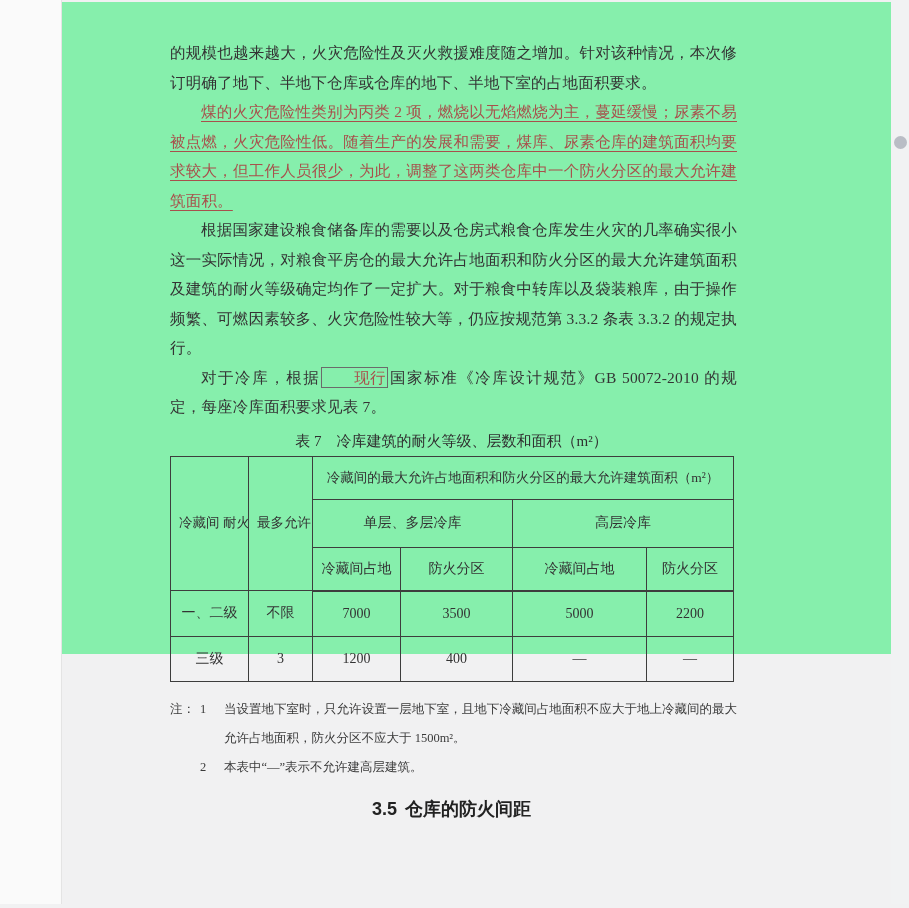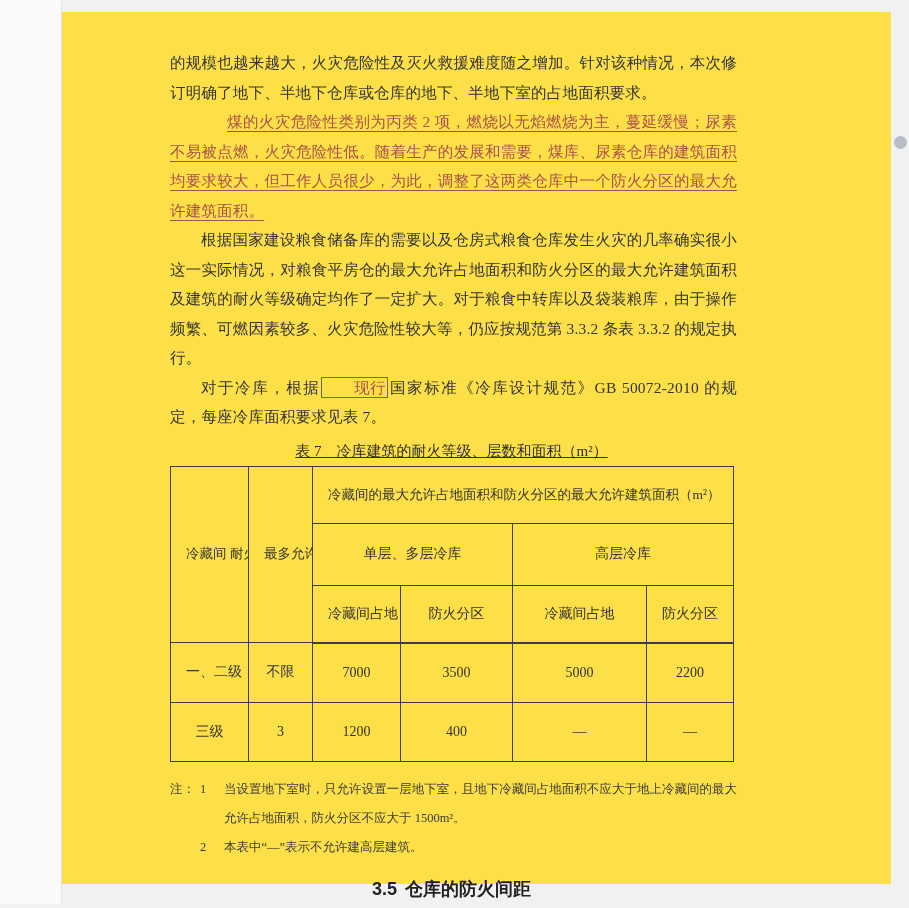--- a/index.html
+++ b/index.html
@@ -9,22 +9,22 @@
     background: #f1f1f2;
     font-family: "Liberation Serif", "DejaVu Serif", serif;
   }
   .viewport { position: relative; width: 909px; height: 908px; }
 
   .left-strip {
     position: absolute; left: 0; top: 0; width: 61px; height: 904px;
     background: #fafafa; border-right: 1px solid #e4e4e4;
   }
   .page {
-    position: absolute; left: 62px; top: 12px; width: 829px; height: 872px;
-    background: #fde047;
+    position: absolute; left: 62px; top: 2px; width: 829px; height: 652px;
+    background: #86efac;
   }
   .right-strip {
     position: absolute; left: 891px; top: 0; width: 18px; height: 904px;
     background: #f1f2f3;
   }
   .scroll-thumb {
     position: absolute; left: 3px; top: 136px; width: 13px; height: 13px;
     border-radius: 50%; background: #b9bdc5; cursor: pointer;
   }
   .bottom-strip {
@@ -42,49 +42,48 @@
     text-align: justify; text-indent: 2em;
     letter-spacing: 0.2px;
   }
   p.no-indent { text-indent: 0; }
 
   .red-para { color: #a8504c; }
   .red-para .red-underline {
     text-decoration: underline;
     text-underline-offset: 4px;
     text-decoration-thickness: 1px;
-    margin-left: 26px;
   }
 
   .rev-box {
     display: inline-block;
     color: #a8504c;
     border: 1px solid #6b6b6b;
     padding: 0 1px;
     line-height: 19px;
     margin: 0 1px;
   }
 
   .table-title {
     margin-top: 8px; margin-bottom: 4px;
     width: 563px; text-align: center;
-    font-size: 15px; line-height: 22px; color: #2f2f2f; text-decoration: underline;
+    font-size: 15px; line-height: 22px; color: #2f2f2f;
   }
 
   table.t7 {
     border-collapse: collapse;
     table-layout: fixed;
     width: 563px;
     border: 1.5px solid #3d3d3d;
     color: #333333;
   }
   table.t7 td {
     border: 1px solid #3d3d3d;
     text-align: center; vertical-align: middle;
-    font-size: 14px; padding: 15px;
+    font-size: 14px; padding: 8px;
     overflow: hidden; white-space: nowrap;
   }
   tr.h1 td { height: 26px; font-size: 13.5px; }
   tr.h2 td { height: 31px; }
   tr.h3 td { height: 26px; border-bottom-width: 2px; }
   tr.d1 td { height: 28px; }
   tr.d2 td { height: 28px; text-align: center; }
   td.stack { white-space: pre-line; line-height: 36px; font-size: 14px; }
 
   .notes { margin-top: 13px; font-size: 12.5px; line-height: 29px; color: #3a3a3a; }

